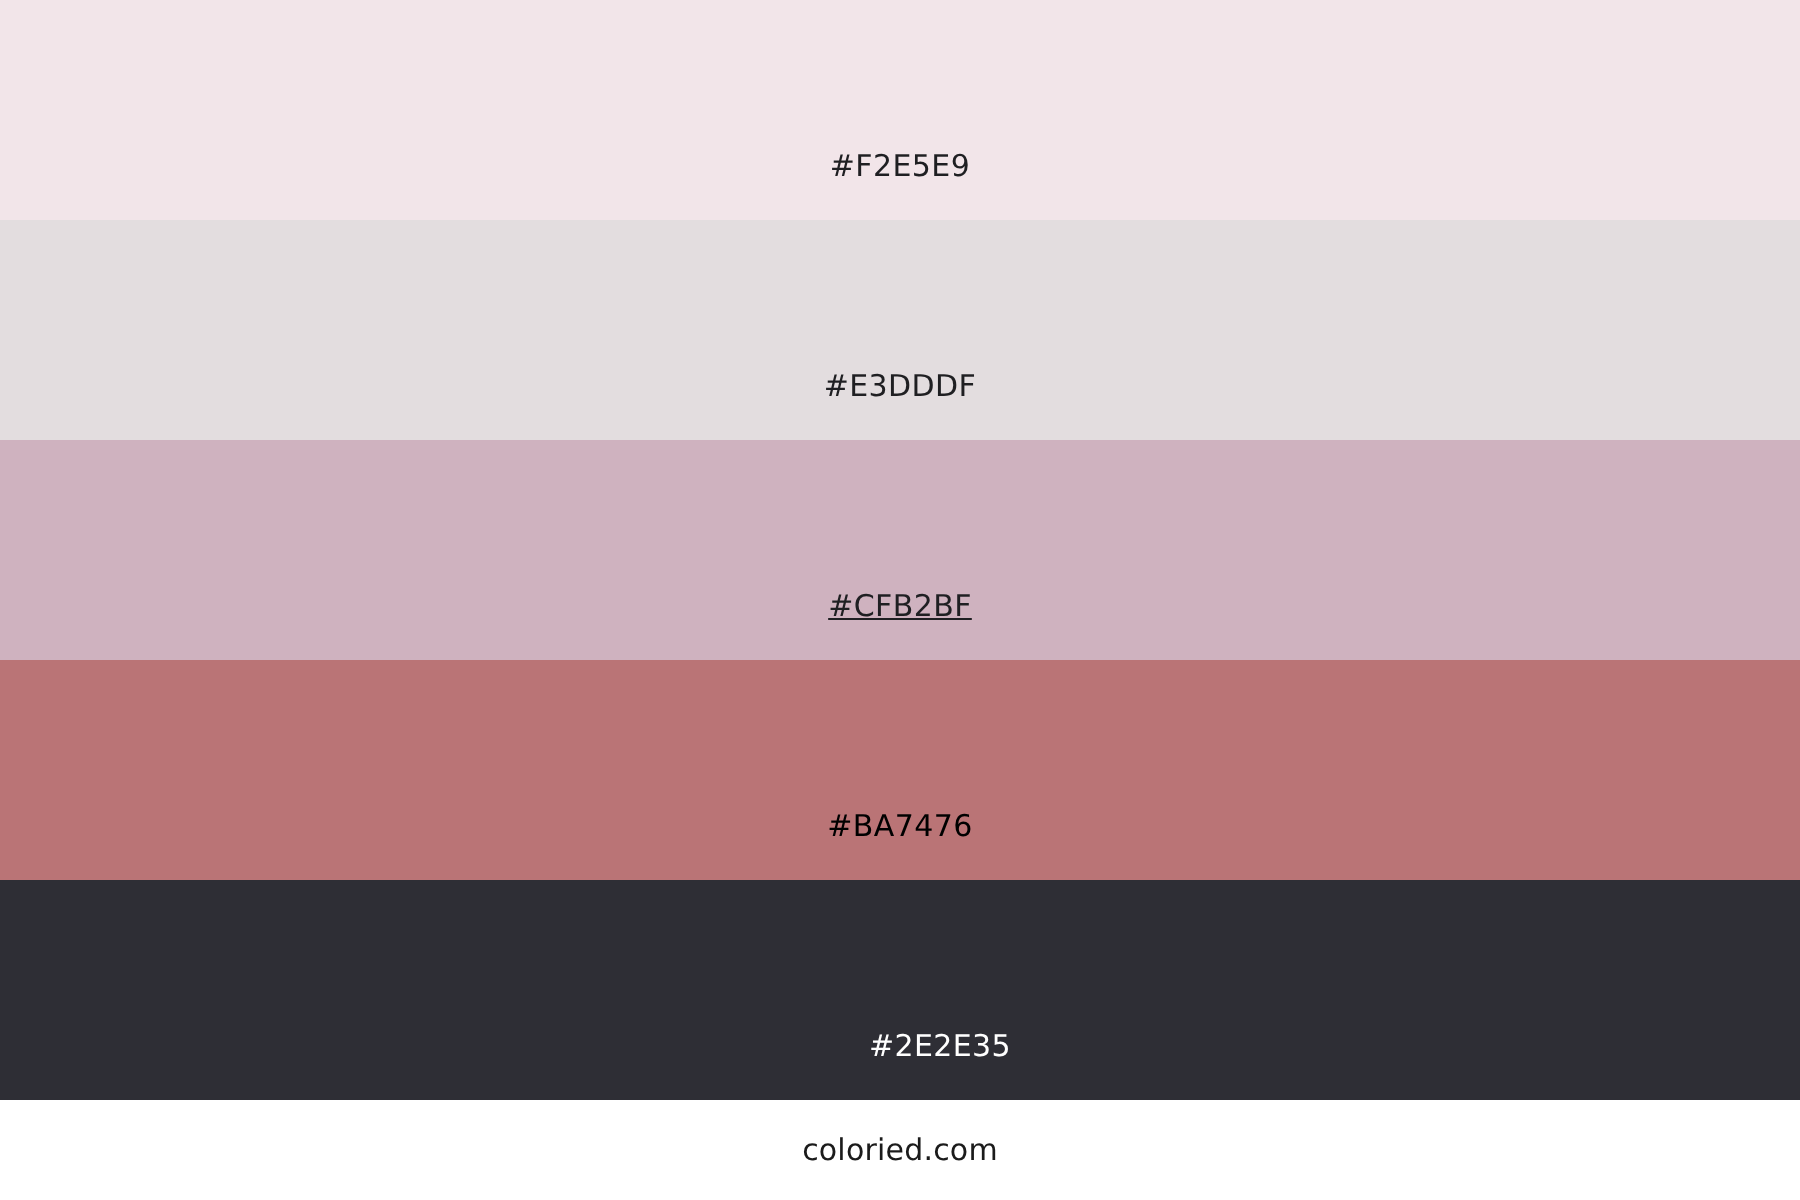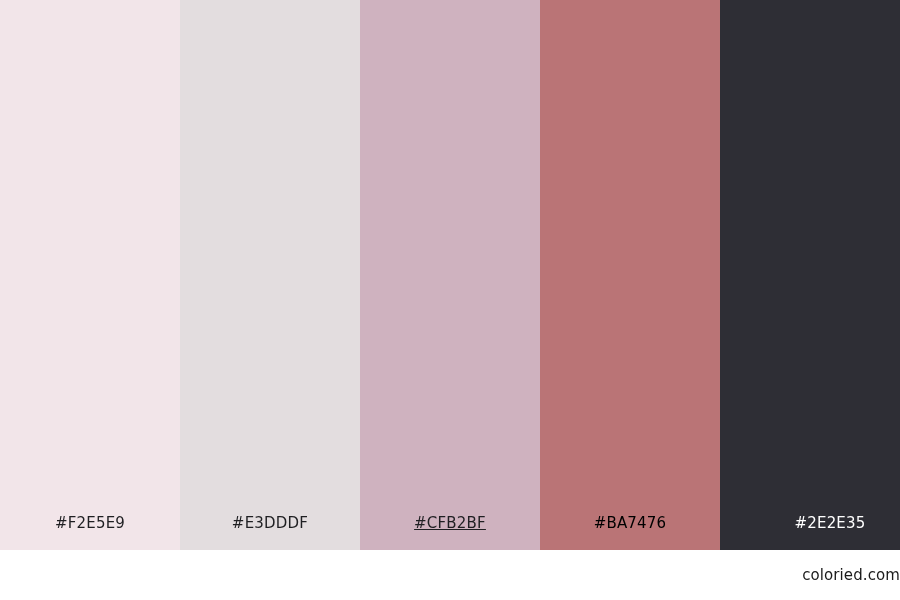--- a/index.html
+++ b/index.html
@@ -20,21 +20,21 @@
     height: 600px;
     display: flex;
     flex-direction: column;
     background: #ffffff;
   }
 
   .swatch-strip {
     width: 900px;
     height: 550px;
     display: flex;
-    flex-direction: row;
+    flex-direction: column;
   }
 
   .swatch {
     flex: 1 1 0;
     height: 550px;
     position: relative;
     display: flex;
     align-items: flex-end;
     justify-content: center;
     box-sizing: border-box;
@@ -54,21 +54,21 @@
 
   .label-dark  { color: #1f1f22; }
   .label-light { color: #ffffff; }
 
   .footer-bar {
     width: 900px;
     height: 50px;
     background: #ffffff;
     display: flex;
     align-items: center;
-    justify-content: flex-end;
+    justify-content: center;
   }
 
   .footer-text {
     font-size: 15px;
     font-weight: 400;
     color: #1b1b1b;
     letter-spacing: 0.1px;
     line-height: 1;
     font-family: "DejaVu Sans", "Liberation Sans", sans-serif;
   }

